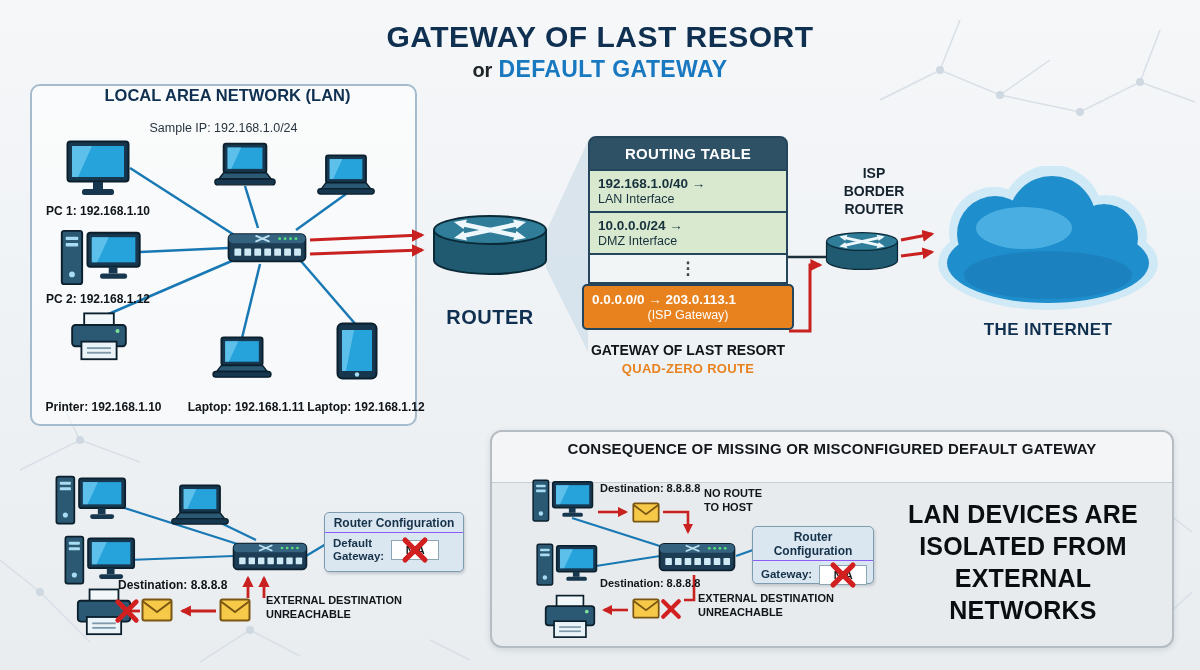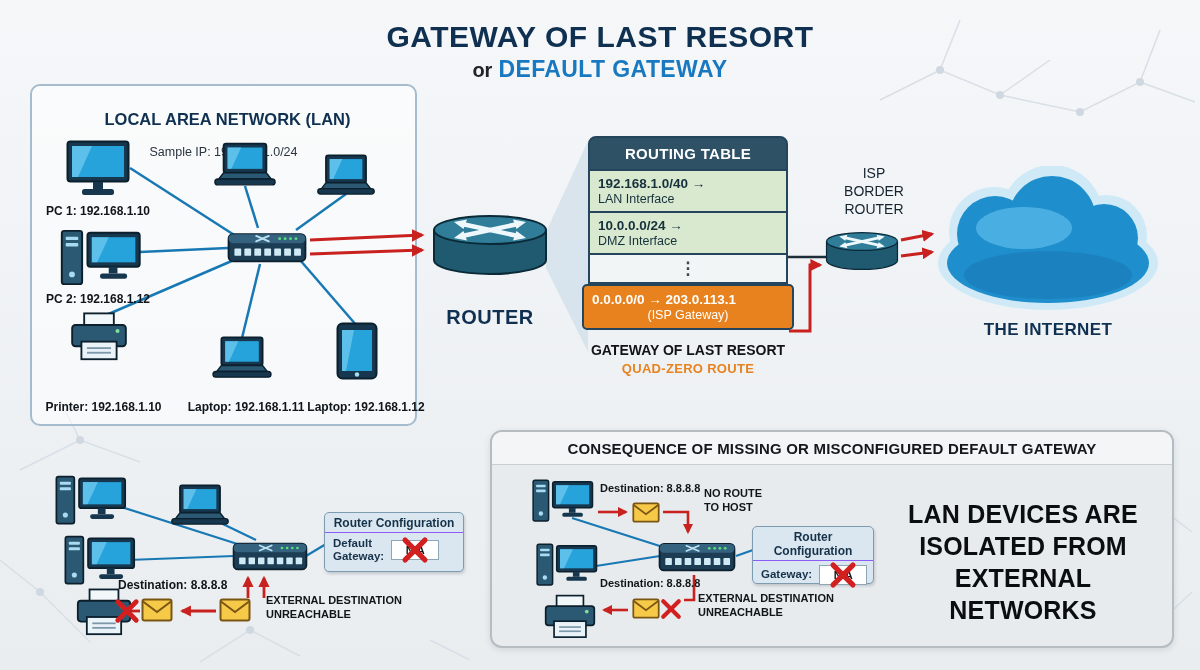--- a/index.html
+++ b/index.html
@@ -17,21 +17,21 @@
   
   .title { position:absolute; left:300px; top:20px; width:600px; text-align:center; z-index:4; }
   .title .t1 { font-size:30px; font-weight:800; color:#0f3050; letter-spacing:.5px; }
   .title .t2 { margin-top:2px; }
   .title .or { font-size:20px; font-weight:700; color:#20252a; margin-right:6px; }
   .title .dg { font-size:23px; font-weight:800; color:#1878c0; letter-spacing:.4px; }
 
   
   .lanbox { position:absolute; left:30px; top:84px; width:383px; height:338px; z-index:1;
     border:2px solid #a4bccd; border-radius:10px; background:rgba(255,255,255,.55); text-align:center; }
-  .lan-title { margin-top:24px; font-size:16.5px; font-weight:800; color:#0f3050;padding-left:8px; }
+  .lan-title { margin-top:0; font-size:16.5px; font-weight:800; color:#0f3050;padding-left:8px; }
   .lan-sub   { margin-top:16px; font-size:12.5px; color:#2a3540; }
 
   
   .rtable { position:absolute; left:588px; top:136px; width:200px; z-index:3; }
   .rt-head { background:#2e5166; color:#fff; font-weight:800; font-size:15px; text-align:center;
     padding:7px 0; border-radius:8px 8px 0 0; border:2px solid #24455c; letter-spacing:.3px; }
   .rt-row { border:2px solid #24455c; border-top:none; padding:5px 8px; }
   .rt-row.green { background:#d9e9cf; color:#16303c; }
   .rt-row .route { font-size:13.5px; font-weight:800; }
   .rt-row .iface { font-size:12.5px; margin-top:1px; }
@@ -39,37 +39,37 @@
   .rt-row.orange { position:relative; left:-6px; width:calc(100% + 12px); box-sizing:border-box;
     background:#e8821e; color:#fff; border-radius:5px; border:2px solid #24455c; padding:6px 8px; }
   .rt-row.orange .iface { text-align:center; }
   .rt-cap1 { margin-top:12px; text-align:center; font-size:14px; font-weight:800; color:#101418; }
   .rt-cap2 { margin-top:3px; text-align:center; font-size:13px; font-weight:800; color:#e8821e; letter-spacing:.3px; }
 
   
   .cqbox { position:absolute; left:490px; top:430px; width:680px; height:214px; z-index:1;
     background:#e8ebed; border:2px solid #b5bcc2; border-radius:12px; box-shadow:0 2px 6px rgba(20,40,60,.12); }
   .cq-title { background:#f3f5f6; border-bottom:1px solid #c8ced3; border-radius:10px 10px 0 0;
-    text-align:center; font-size:15px; font-weight:800; color:#14181c; padding:8px 6px 7px; letter-spacing:.2px; }
+    text-align:center; font-size:15px; font-weight:800; color:#14181c; padding:8px 6px 25px; letter-spacing:.2px; }
 
   
   .cfgbox { position:absolute; z-index:4; background:#dbe7f0; border:1.5px solid #7e9cb0; border-radius:5px;
     box-shadow:1px 2px 3px rgba(10,30,50,.18); }
   .cfg-title { font-size:12px; font-weight:700; color:#16324a; text-align:center; padding:3px 4px 2px;
     border-bottom:1px solid #8b5cf6; }
   .cfg-row { display:flex; align-items:center; gap:7px; padding:4px 8px; }
   .cfg-label { font-size:11.5px; font-weight:700; color:#16324a; line-height:1.15; }
   .cfg-field { position:relative; background:#fff; border:1px solid #8fa6b5; min-width:46px; height:18px;
     display:flex; align-items:center; justify-content:center; font-size:11px; font-weight:700; color:#101418; }
   .cfg-field .xover { position:absolute; left:50%; top:50%; transform:translate(-50%,-50%); width:34px; height:28px; }
 
   .b12 { font-size:12px; font-weight:700; }
   .b11 { font-size:11px; font-weight:700; line-height:1.25; }
   .routerlbl { font-size:20px; font-weight:800; color:#0f3050; text-align:center; letter-spacing:.5px; }
-  .isplbl { font-size:14px; font-weight:400; color:#14232e; text-align:center; line-height:1.3; }
+  .isplbl { font-size:14px; font-weight:700; color:#14232e; text-align:center; line-height:1.3; }
   .netlbl { font-size:17px; font-weight:800; color:#0f3050; text-align:center; letter-spacing:.4px; }
   .bigmsg { font-size:25px; font-weight:800; color:#0b0e11; text-align:center; line-height:1.28; letter-spacing:.2px; }
 </style>
 </head>
 <body>
 
 <svg width="0" height="0" style="position:absolute" aria-hidden="true">
   <defs>
     <symbol id="sym-monitor" viewBox="0 0 64 58">
       <rect x="1.5" y="1.5" width="61" height="40" rx="3" fill="#16374e" stroke="#0b1f2d" stroke-width="2"></rect>

